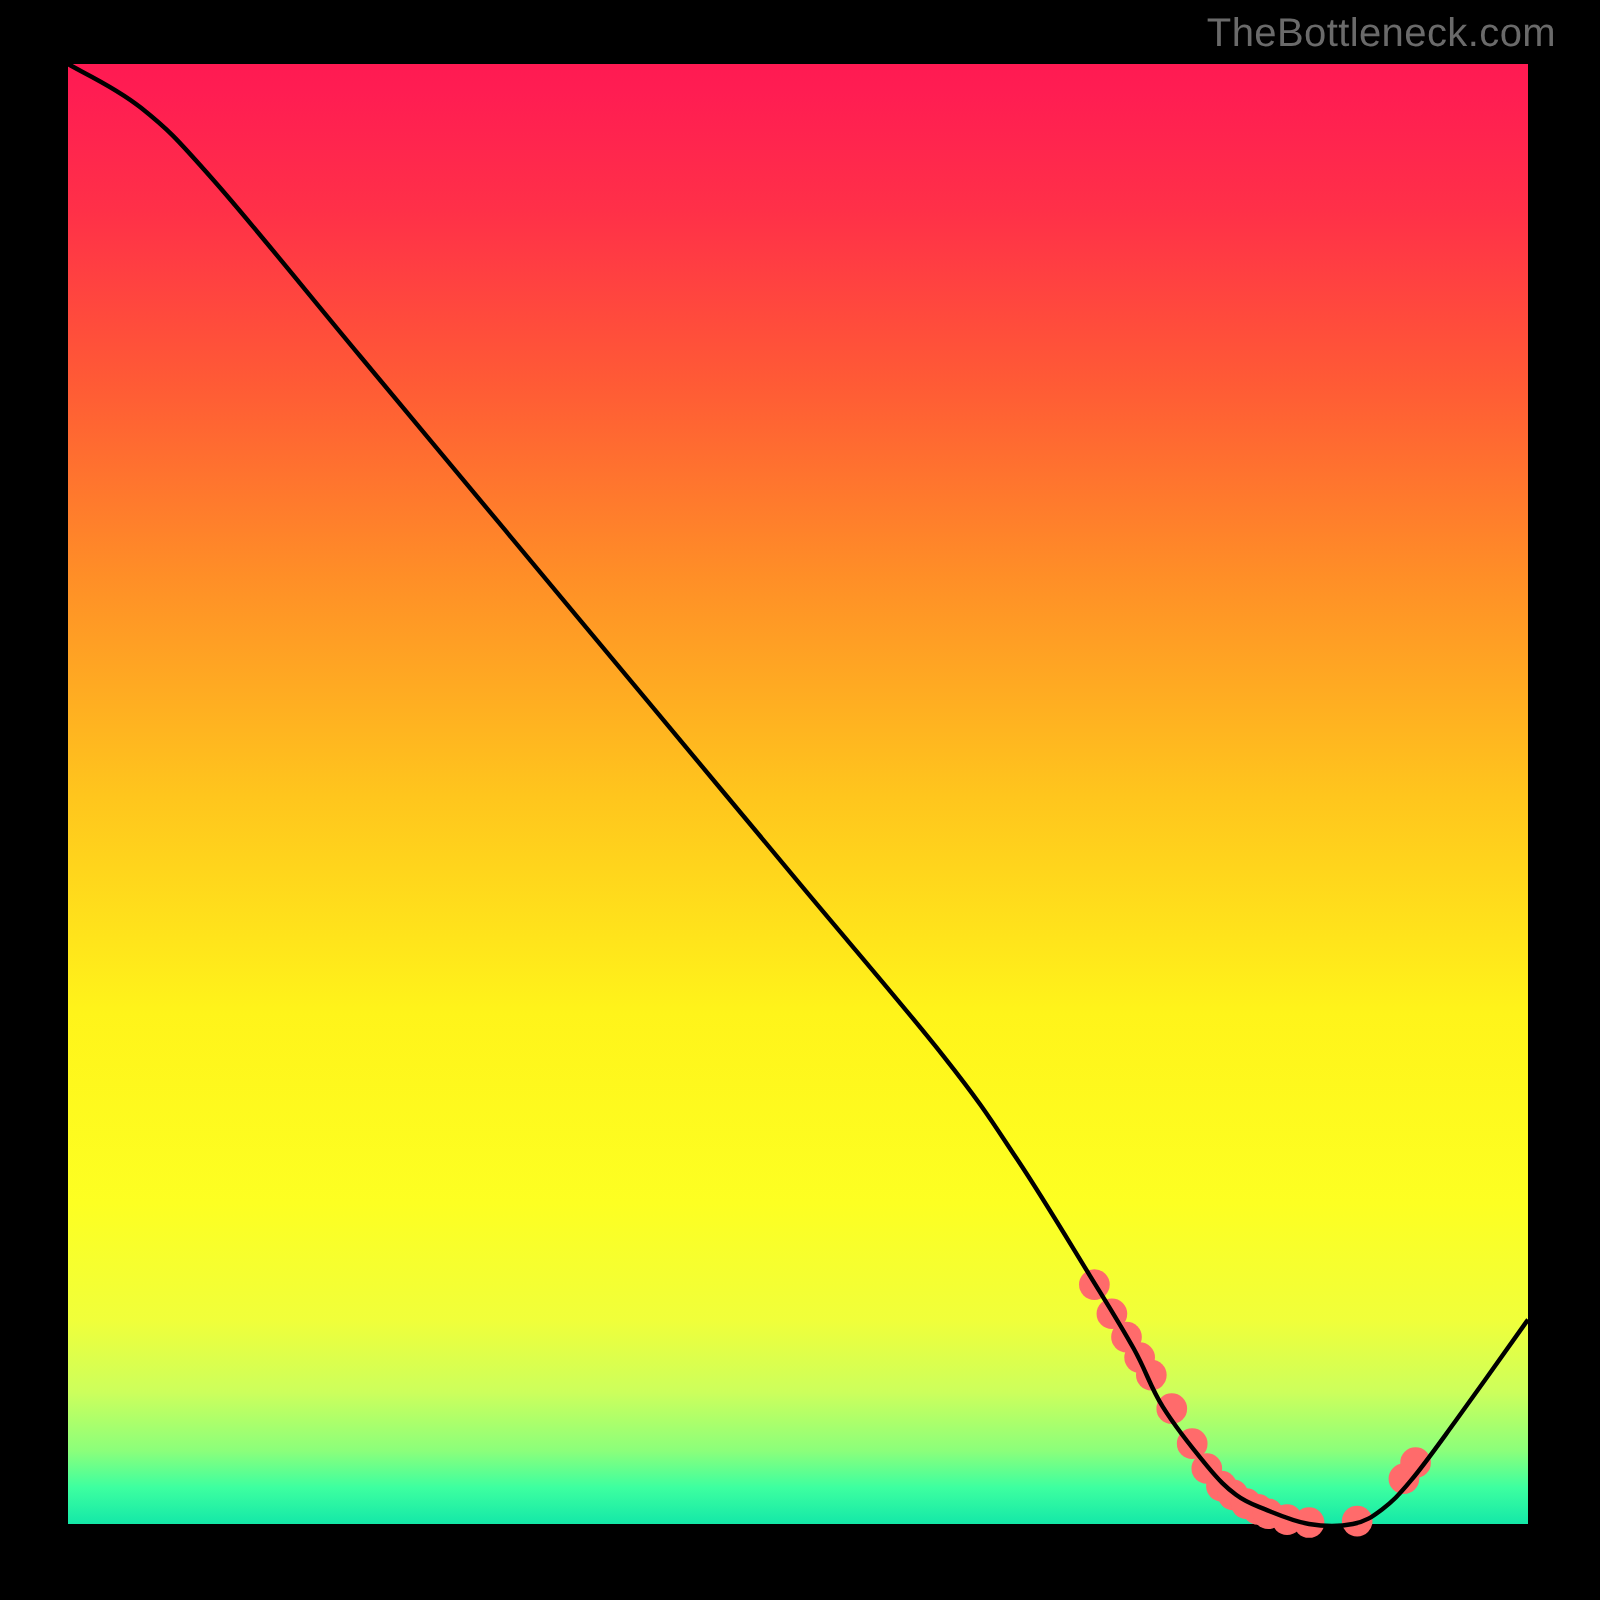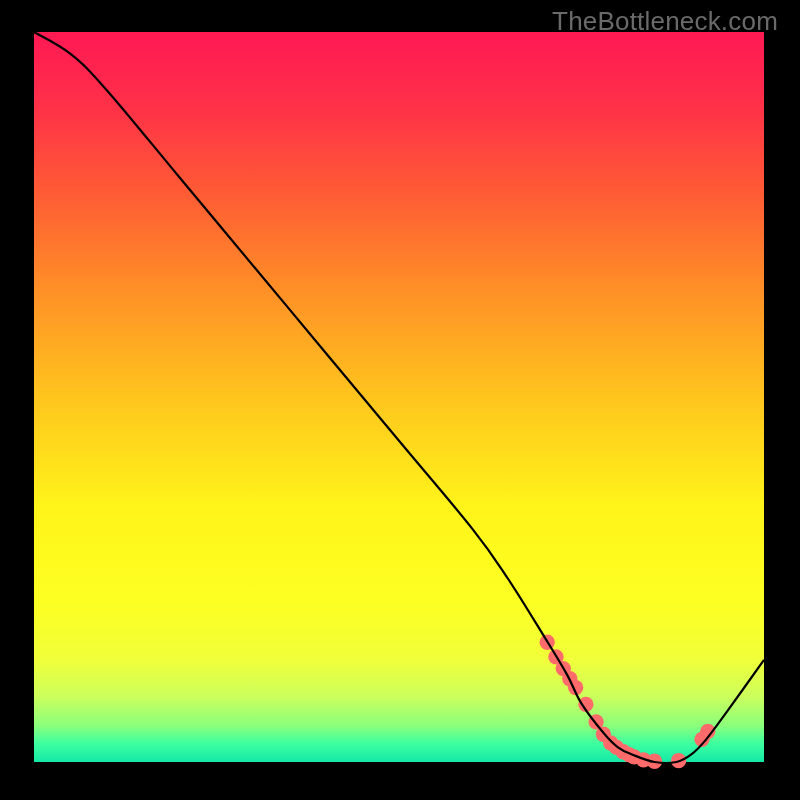--- a/index.html
+++ b/index.html
@@ -34,21 +34,21 @@
     inset: 0;
     width: 100%;
     height: 100%;
     overflow: visible;
   }
   .watermark {
     position: absolute;
     top: 6px;
     right: 22px;
     color: #6a6a6a;
-    font-size: 26px;
+    font-size: 20px;
     letter-spacing: 0.2px;
     font-weight: 400;
     user-select: none;
   }
 </style>
 </head>
 <body>
 
 <div class="frame">
 

